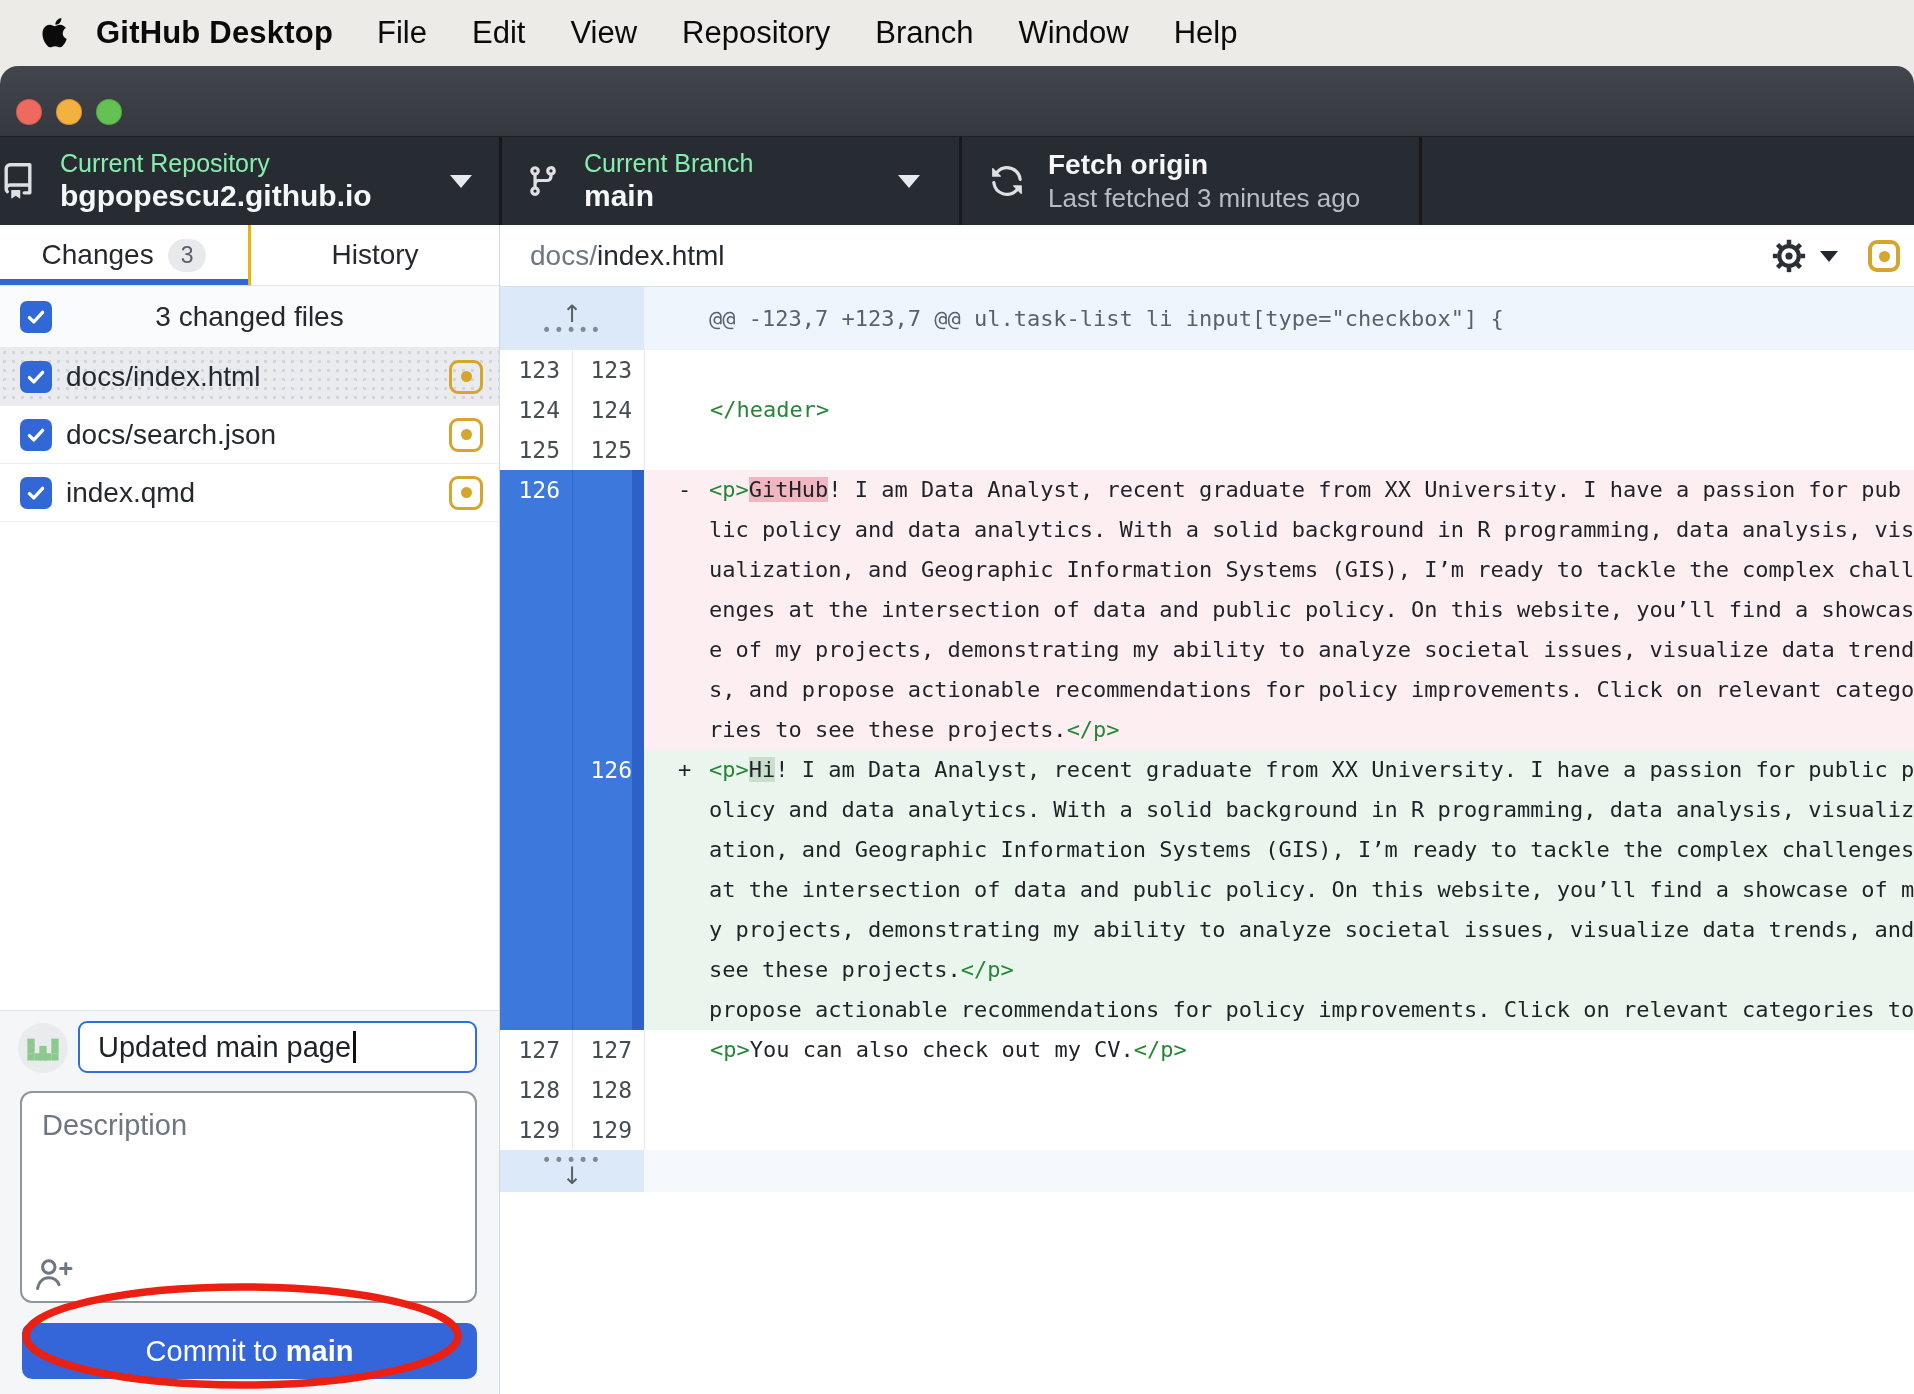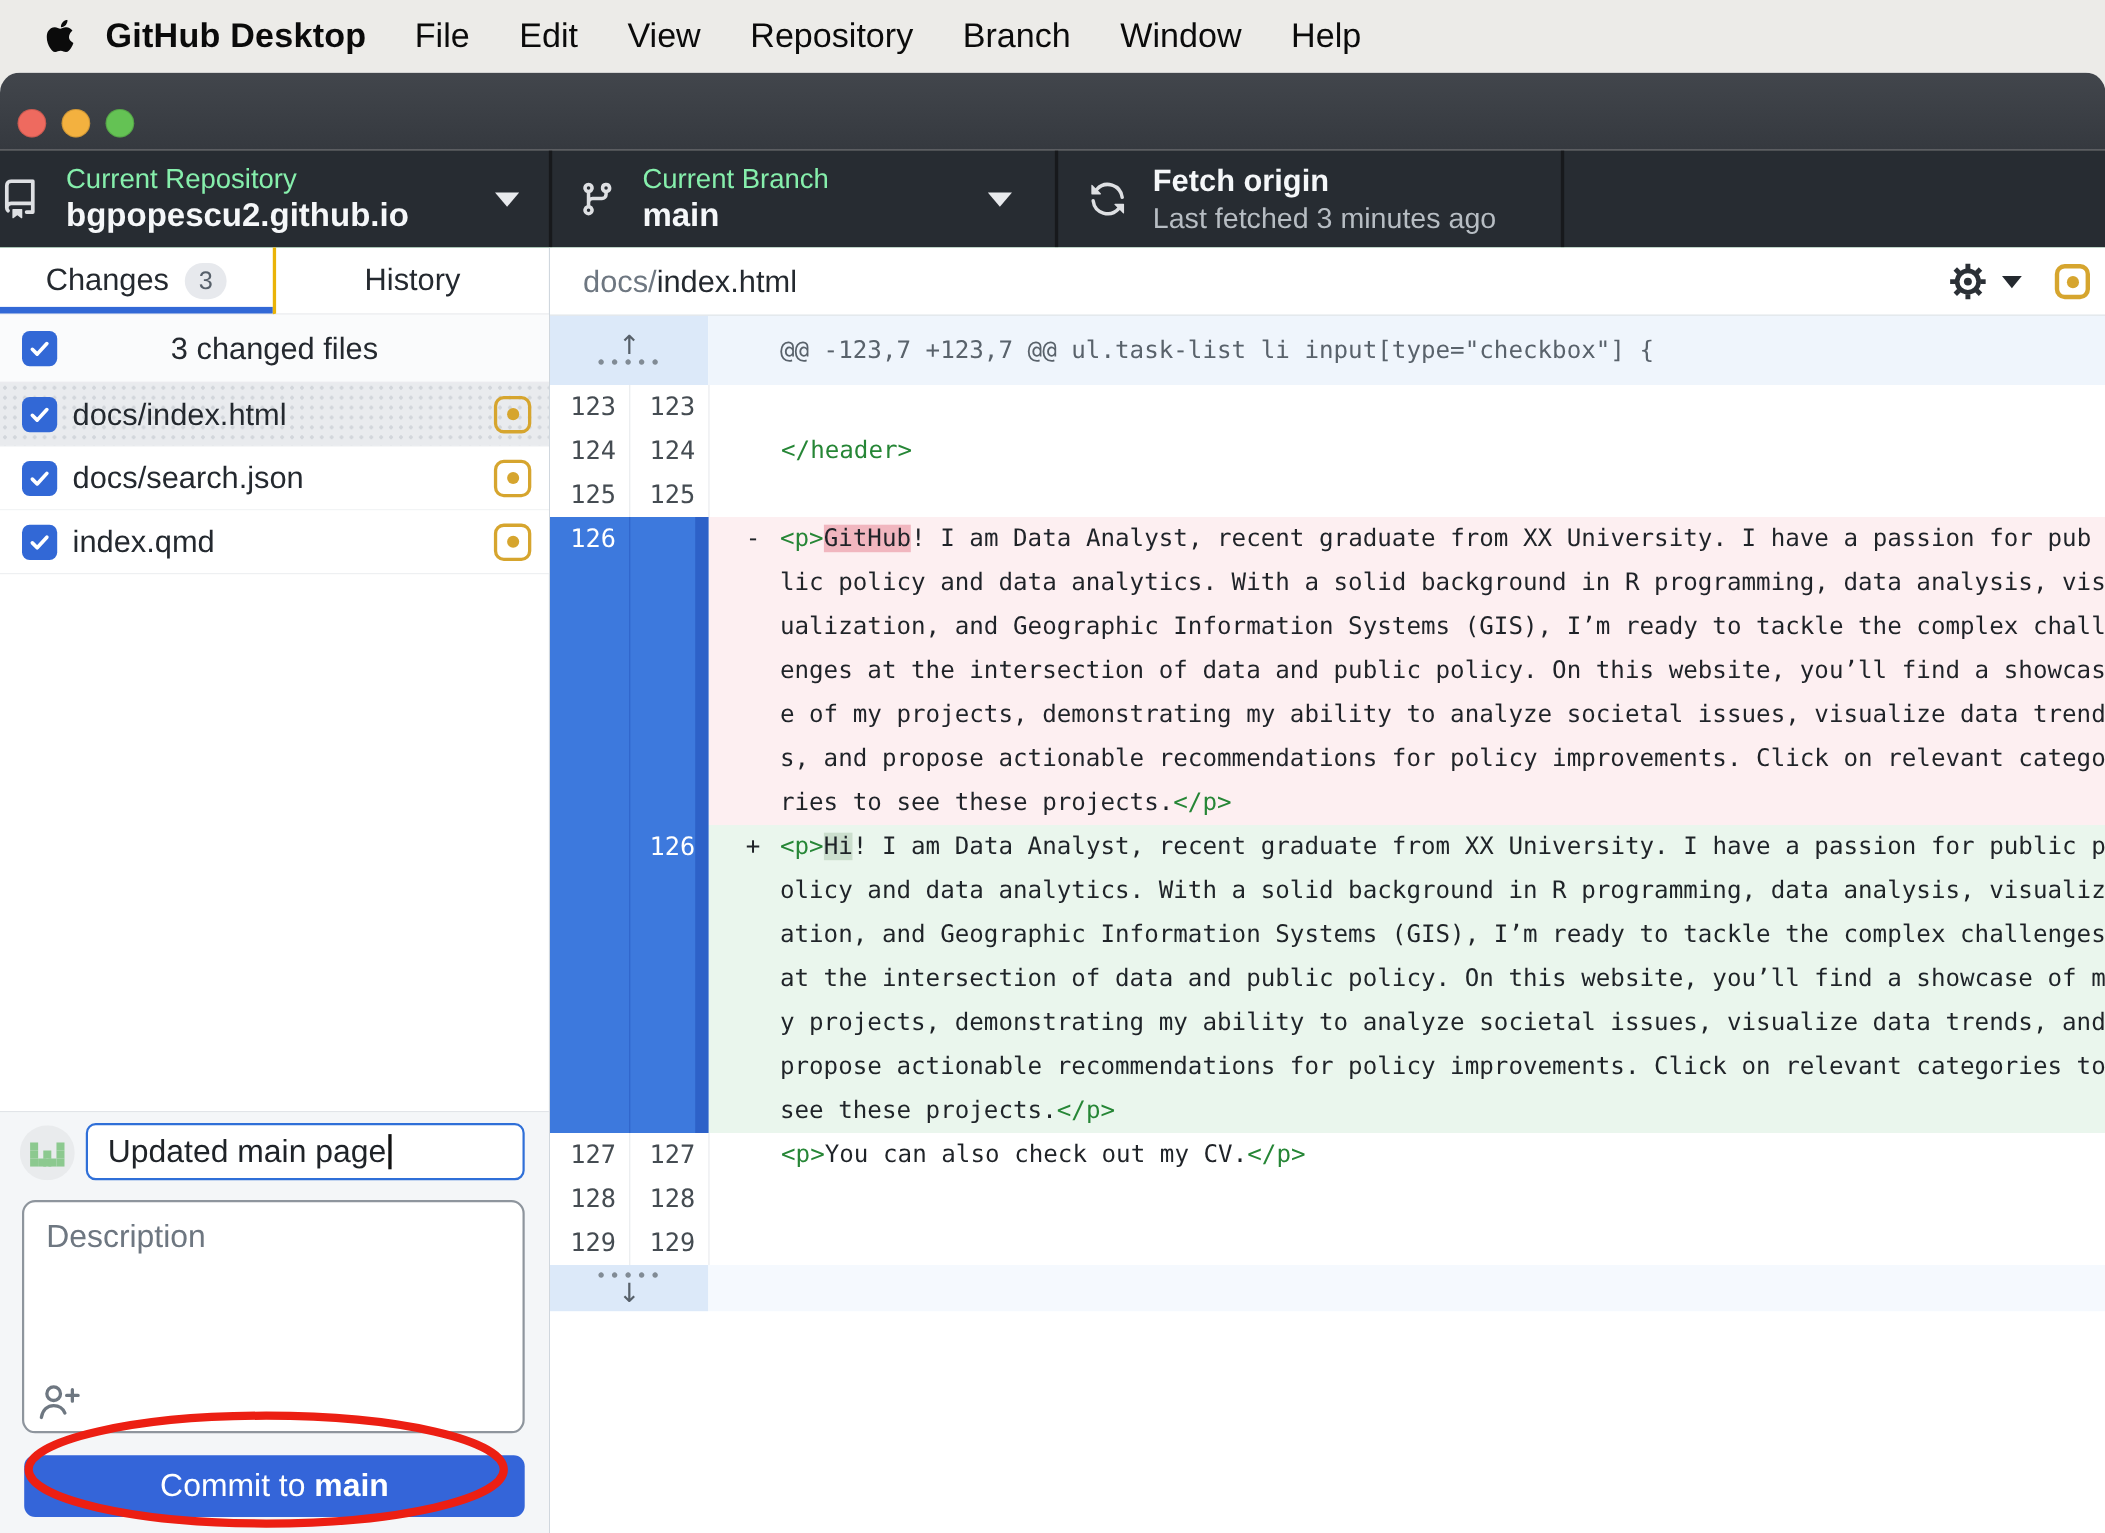--- a/index.html
+++ b/index.html
@@ -374,22 +374,22 @@
                 <div class="bdiv"></div>
                 <div class="bstrip"></div>
                 <div class="bnum right">126</div>
               </div>
               <div class="bcode">
                 <div class="crow"><span class="marker">+</span><span class="c-tag">&lt;p&gt;</span><span class="hl-a">Hi</span><span>! I am Data Analyst, recent graduate from XX University. I have a passion for public p</span></div>
                 <div class="crow"><span>olicy and data analytics. With a solid background in R programming, data analysis, visualiz</span></div>
                 <div class="crow"><span>ation, and Geographic Information Systems (GIS), I’m ready to tackle the complex challenges</span></div>
                 <div class="crow"><span>at the intersection of data and public policy. On this website, you’ll find a showcase of m</span></div>
                 <div class="crow"><span>y projects, demonstrating my ability to analyze societal issues, visualize data trends, and</span></div>
+                <div class="crow"><span>see these projects.</span><span class="c-tag">&lt;/p&gt;</span></div>
                 <div class="crow"><span>propose actionable recommendations for policy improvements. Click on relevant categories to</span></div>
-                <div class="crow"><span>see these projects.</span><span class="c-tag">&lt;/p&gt;</span></div>
               </div>
             </div>
             <div class="dline">
               <div class="gut">127</div>
               <div class="gut g2">127</div>
               <div class="gutpad"></div>
               <div class="code"><span class="c-tag">&lt;p&gt;</span><span>You can also check out my CV.</span><span class="c-tag">&lt;/p&gt;</span></div>
             </div>
             <div class="dline">
               <div class="gut">128</div>

